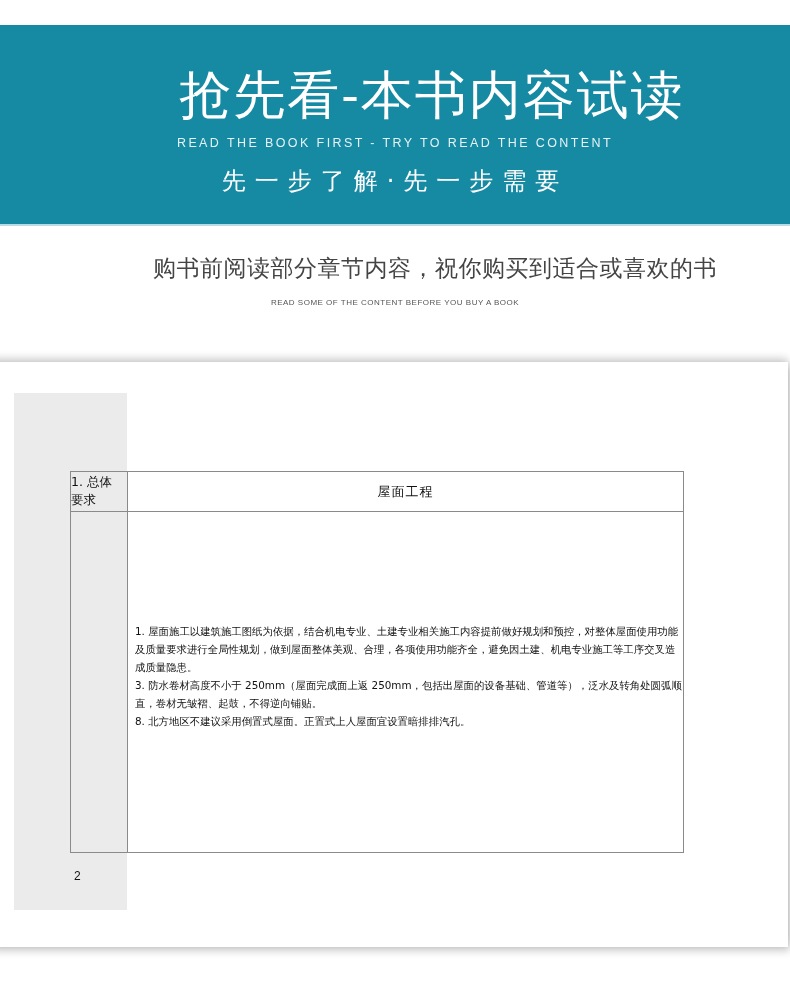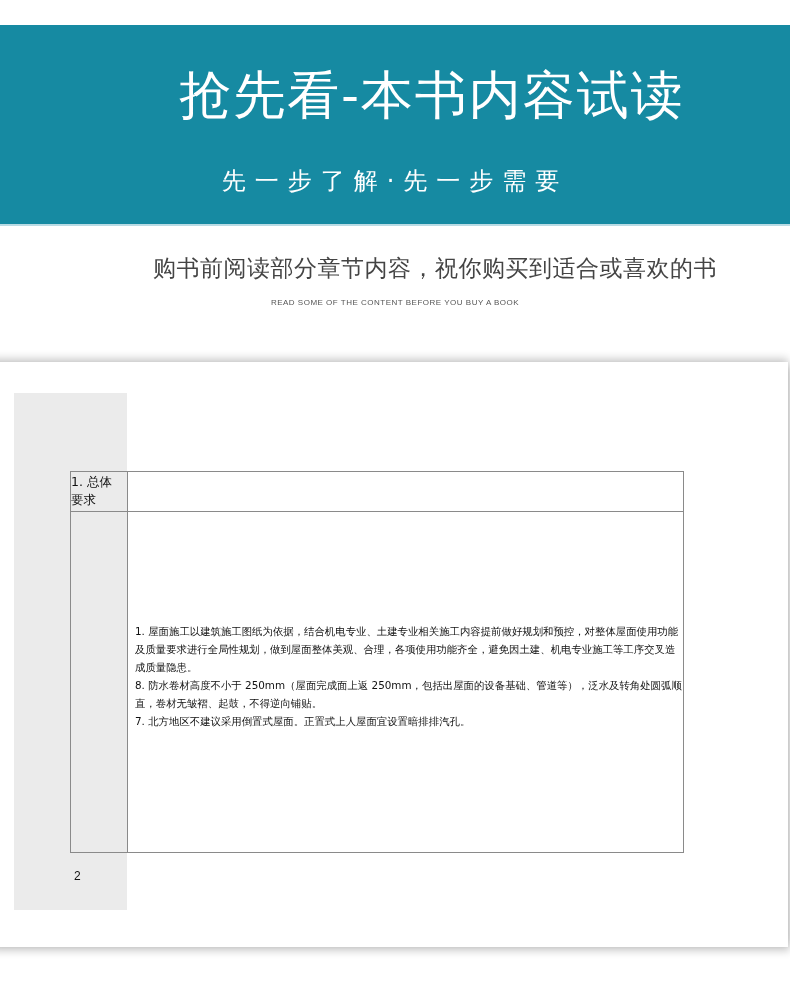--- a/index.html
+++ b/index.html
@@ -81,37 +81,39 @@
       position: absolute; left: 74px; top: 869px;
       font-family: "Liberation Sans", sans-serif;
       font-size: 12px; color: #111;
     }
   </style>
 </head>
 <body>
 
 <div class="banner">
   <div class="banner-title">抢先看-本书内容试读</div>
+  <div class="banner-en">READ THE BOOK FIRST - TRY TO READ THE CONTENT</div>
   <div class="banner-sub">先一步了解·先一步需要</div>
 </div>
 
 <div class="intro-title">购书前阅读部分章节内容，祝你购买到适合或喜欢的书</div>
 <div class="intro-en">READ SOME OF THE CONTENT BEFORE YOU BUY A BOOK</div>
 
 <div class="page"></div>
 <div class="sidebar"></div>
 
 <div class="doc-table">
   <div class="col-left"></div>
   <div class="header-row">
     <div class="header-left">
       <div>1. 总体</div>
       <div>要求</div>
     </div>
+    <div class="header-right">屋面工程</div>
   </div>
   <div class="body-text">
     <p>1. 屋面施工以建筑施工图纸为依据，结合机电专业、土建专业相关施工内容提前做好规划和预控，对整体屋面使用功能及质量要求进行全局性规划，做到屋面整体美观、合理，各项使用功能齐全，避免因土建、机电专业施工等工序交叉造成质量隐患。</p>
-    <p>8. 防水卷材高度不小于 250mm（屋面完成面上返 250mm，包括出屋面的设备基础、管道等），泛水及转角处圆弧顺直，卷材无皱褶、起鼓，不得逆向铺贴。</p>
-    <p>7. 北方地区不建议采用倒置式屋面。正置式上人屋面宜设置暗排排汽孔。</p>
+    <p>3. 防水卷材高度不小于 250mm（屋面完成面上返 250mm，包括出屋面的设备基础、管道等），泛水及转角处圆弧顺直，卷材无皱褶、起鼓，不得逆向铺贴。</p>
+    <p>8. 北方地区不建议采用倒置式屋面。正置式上人屋面宜设置暗排排汽孔。</p>
   </div>
 </div>
 
 <div class="page-num">2</div>
 
 </body></html>

